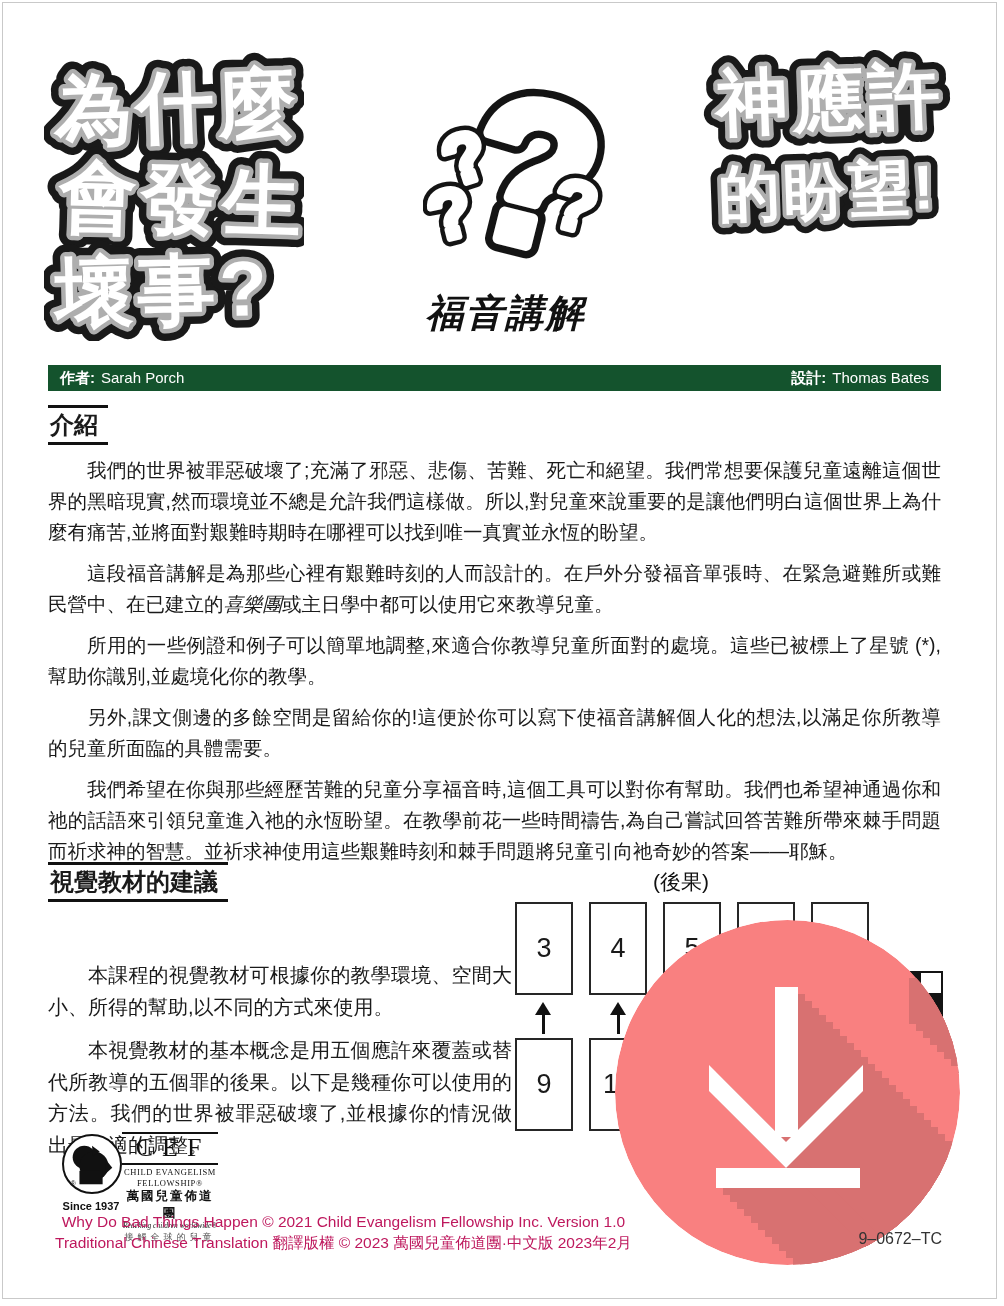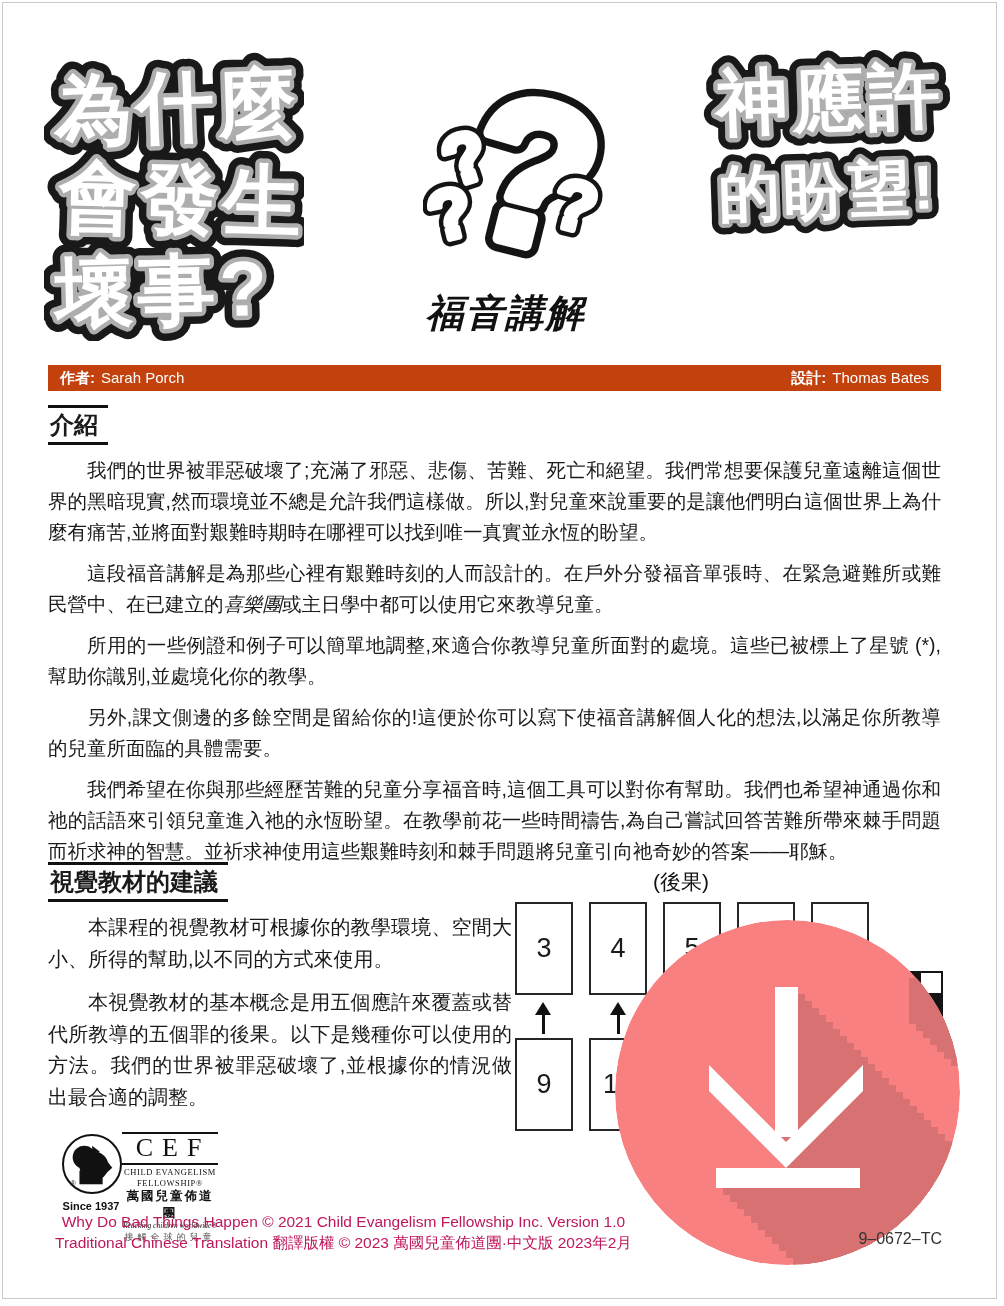--- a/index.html
+++ b/index.html
@@ -13,35 +13,35 @@
   svg text.t-f{fill:#ffffff;stroke:none;}
   .title-left{position:absolute;left:44px;top:46px;}
   .title-right{position:absolute;left:688px;top:40px;}
   .qm-graphic{position:absolute;left:423px;top:48px;}
   svg text.q-o{fill:none;stroke:#141414;stroke-linejoin:round;}
   svg text.q-f{fill:#ffffff;stroke:#ffffff;stroke-linejoin:round;}
 
   .subtitle{position:absolute;left:398px;top:288px;width:215px;text-align:center;
             font-size:38px;font-weight:900;font-style:italic;letter-spacing:2px;color:#111;}
 
-  .credit-bar{position:absolute;left:48px;top:365px;width:893px;height:26px;background:#c2410c;
+  .credit-bar{position:absolute;left:48px;top:365px;width:893px;height:26px;background:#14532d;
               color:#fff;display:flex;justify-content:space-between;align-items:center;
               padding:0 12px;box-sizing:border-box;font-size:15px;}
   .credit-bar b{font-weight:bold;margin-right:6px;}
 
   .section-heading{display:inline-block;font-size:24px;font-weight:bold;line-height:1.15;
                    border-top:3px solid #111;border-bottom:3px solid #111;padding:3px 10px 3px 2px;}
 
   .intro{position:absolute;left:48px;top:405px;width:893px;}
   .intro .paras{margin-top:10px;}
   .paras p{margin:0 0 10px 0;font-size:19.5px;line-height:31px;text-align:justify;text-indent:2em;}
   .paras .it{font-style:italic;}
 
   .visuals-heading{position:absolute;left:48px;top:862px;}
-  .visuals-col{position:absolute;left:48px;top:912px;width:464px;}
+  .visuals-col{position:absolute;left:48px;top:960px;width:464px;}
   .visuals-col p{font-size:20px;line-height:31.5px;margin:0 0 12px 0;}
 
   .diagram{position:absolute;left:515px;top:866px;width:450px;height:290px;}
   .diagram-label{position:absolute;left:138px;top:2px;font-size:21px;color:#111;}
   .card-row{position:absolute;left:0;display:flex;gap:16px;}
   .row-top{top:36px;}
   .row-bottom{top:172px;}
   .num-card{width:54px;height:89px;border:2px solid #262626;background:#fff;
             display:flex;align-items:center;justify-content:center;font-size:27px;color:#1a1a1a;}
   .up-arrow{position:absolute;width:16px;height:32px;}

